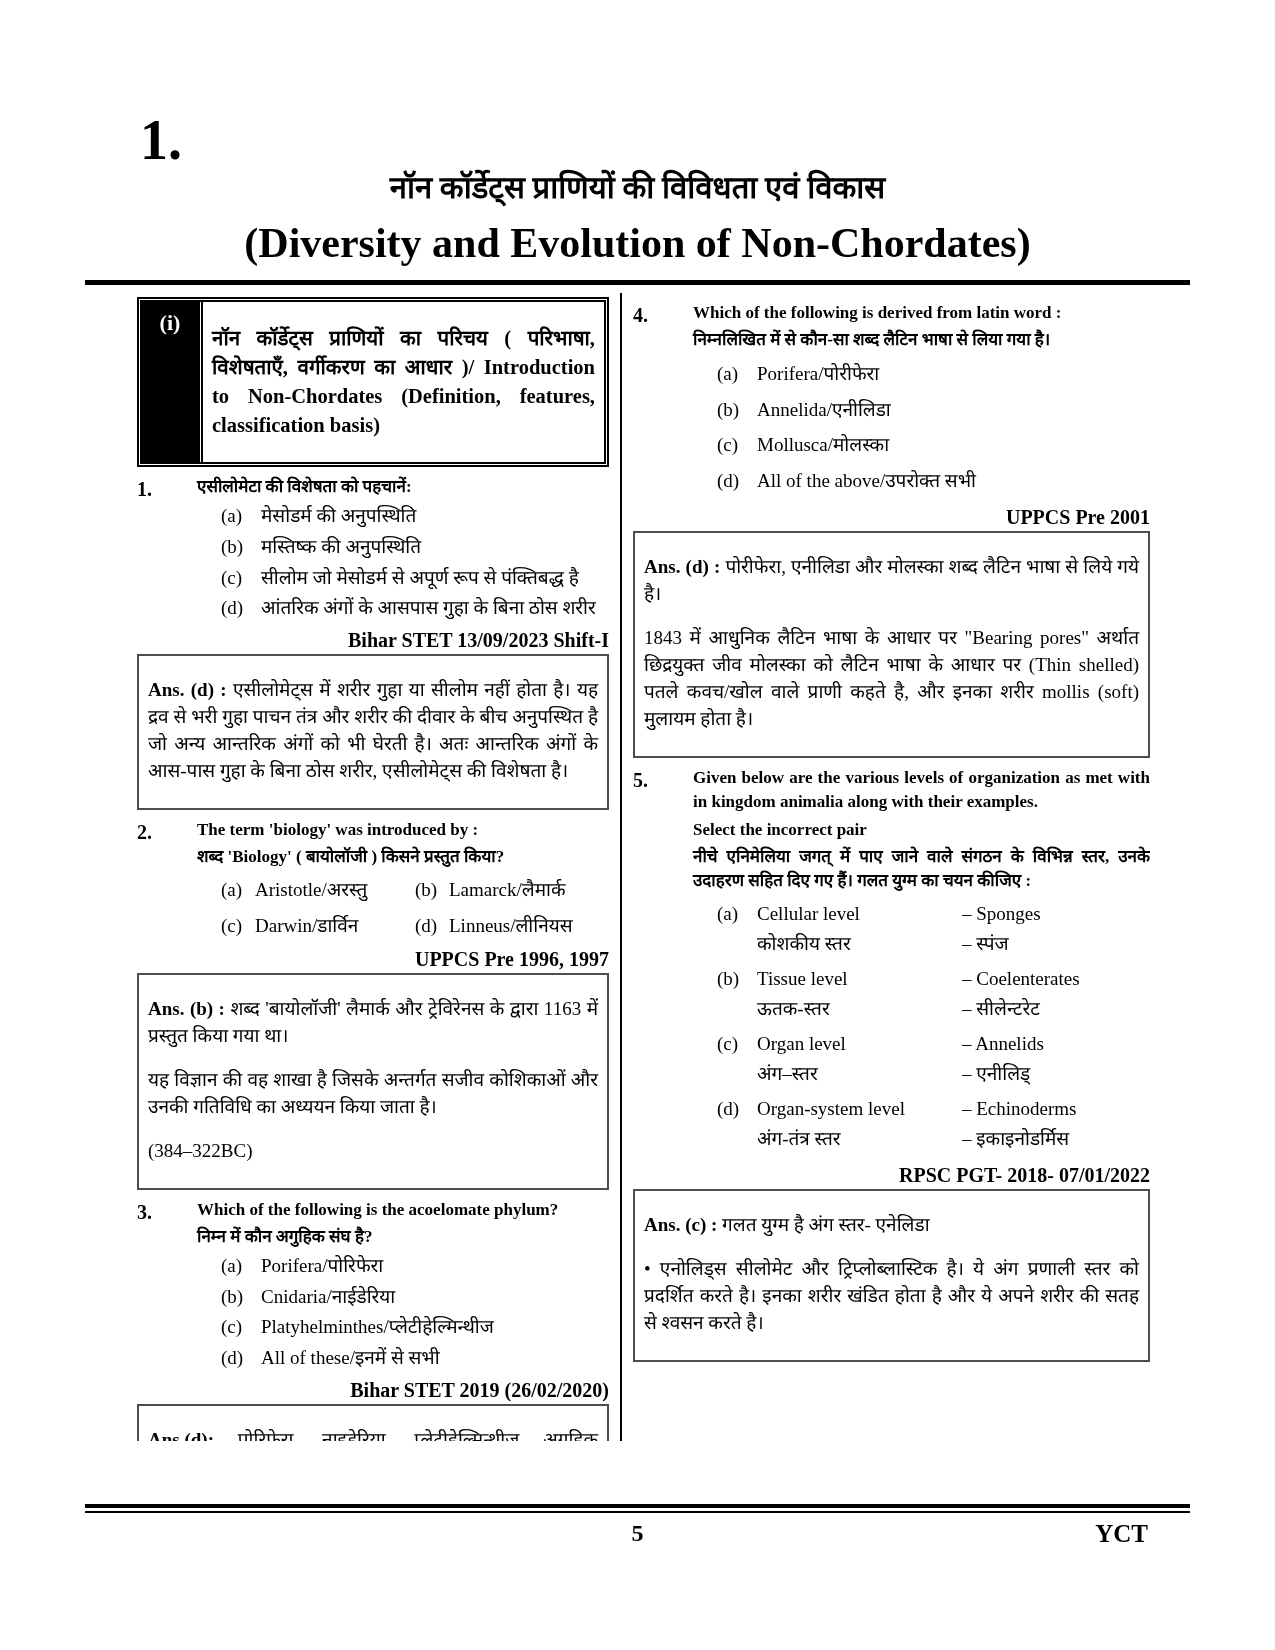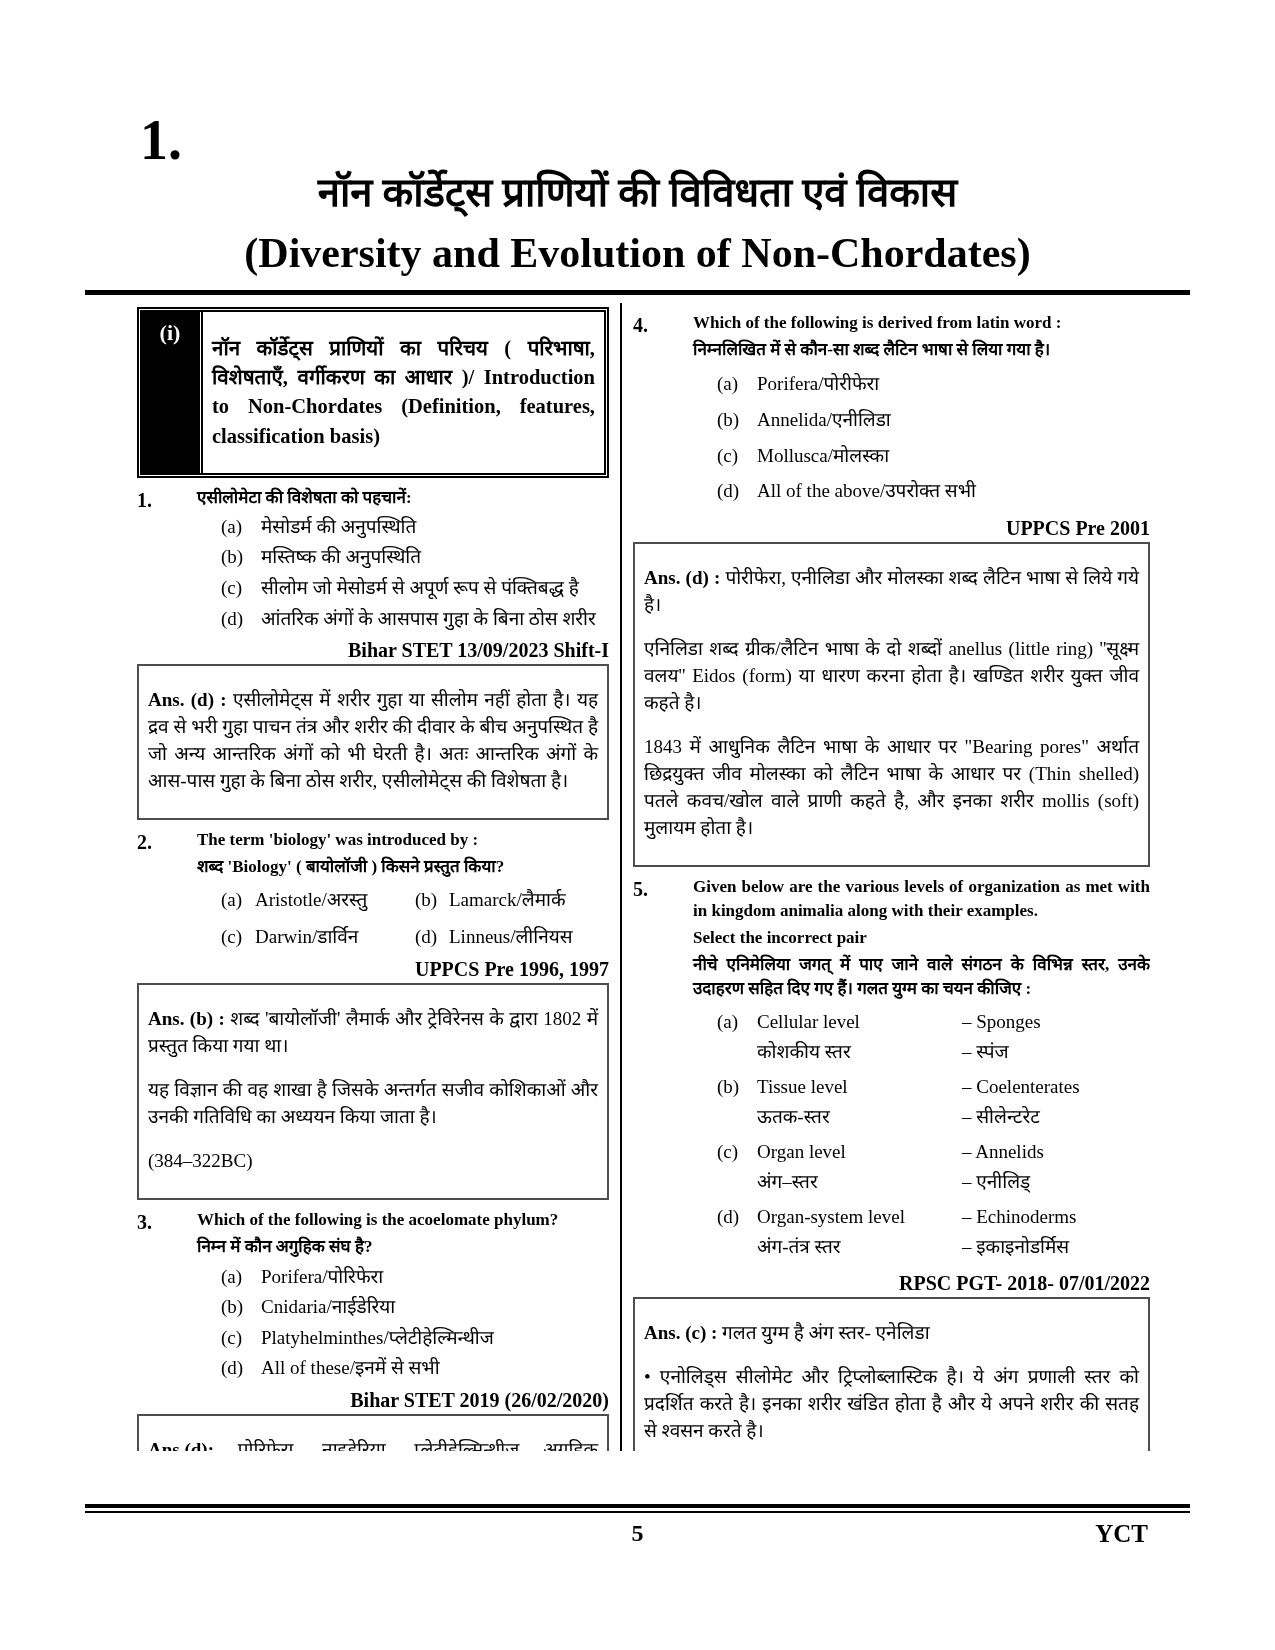--- a/index.html
+++ b/index.html
@@ -3,21 +3,21 @@
 <meta charset="utf-8">
 <style>
   html,body{margin:0;padding:0;background:#e8e8e8;}
   .page{
     position:relative;width:1275px;height:1650px;background:#ffffff;
     font-family:"Liberation Serif","DejaVu Serif",serif;color:#000;overflow:hidden;
   }
   
   .chapter-num{position:absolute;left:140px;top:112px;font-size:56px;font-weight:600;line-height:1;}
   .header{padding-top:170px;}
-  .title-hi{margin:0;text-align:center;font-size:40px;font-weight:bold;line-height:1.15;}
+  .title-hi{margin:0;text-align:center;font-size:31px;font-weight:bold;line-height:1.15;}
   .title-en{margin:14px 0 0;text-align:center;font-size:42px;font-weight:bold;line-height:1.1;}
   .rule-top{margin:14px 85px 0 85px;border-top:5px solid #000;}
   
   .columns{display:flex;align-items:stretch;margin:8px 125px 0 137px;height:1148px;overflow:hidden;}
   .col-left{width:472px;flex:none;}
   .col-divider{width:2px;background:#000;margin:0 11px;flex:none;}
   .col-right{flex:1;min-width:0;}
   
   .topic-box{display:flex;border:5px double #000;margin-top:4px;}
   .topic-index{width:56px;flex:none;background:#000;color:#fff;font-weight:bold;font-size:22px;text-align:center;padding-top:8px;}
@@ -117,21 +117,21 @@
                 </div>
               <div class="option">
                   <span class="opt-label">(d)</span>
                   <span class="opt-text">Linneus/लीनियस</span>
                 </div>
             </div>
           </div>
         </div>
         <p class="source">UPPCS Pre 1996, 1997</p>
         <div class="ans-box">
-          <p><span class="ans-label">Ans. (b) :</span> <span>शब्द 'बायोलॉजी' लैमार्क और ट्रेविरेनस के द्वारा 1802 में प्रस्तुत किया गया था।</span></p>
+          <p><span class="ans-label">Ans. (b) :</span> <span>शब्द 'बायोलॉजी' लैमार्क और ट्रेविरेनस के द्वारा 1163 में प्रस्तुत किया गया था।</span></p>
           <p>यह विज्ञान की वह शाखा है जिसके अन्तर्गत सजीव कोशिकाओं और उनकी गतिविधि का अध्ययन किया जाता है।</p>
           <p>(384–322BC)</p>
         </div>
       </div>
 
       <div class="question">
         <div class="q-row">
           <span class="q-num">3.</span>
           <div class="q-body">
             <p class="q-head">Which of the following is the acoelomate phylum?</p>
@@ -187,21 +187,20 @@
               </div>
             <div class="option">
                 <span class="opt-label">(d)</span>
                 <span class="opt-text">All of the above/उपरोक्त सभी</span>
               </div>
           </div>
         </div>
         <p class="source">UPPCS Pre 2001</p>
         <div class="ans-box">
           <p><span class="ans-label">Ans. (d) :</span> <span>पोरीफेरा, एनीलिडा और मोलस्का शब्द लैटिन भाषा से लिये गये है।</span></p>
-          <p>एनिलिडा शब्द ग्रीक/लैटिन भाषा के दो शब्दों anellus (little ring) ''सूक्ष्म वलय'' Eidos (form) या धारण करना होता है। खण्डित शरीर युक्त जीव कहते है।</p>
           <p>1843 में आधुनिक लैटिन भाषा के आधार पर "Bearing pores" अर्थात छिद्रयुक्त जीव मोलस्का को लैटिन भाषा के आधार पर (Thin shelled) पतले कवच/खोल वाले प्राणी कहते है, और इनका शरीर mollis (soft) मुलायम होता है।</p>
         </div>
       </div>
 
       <div class="question">
         <div class="q-row">
           <span class="q-num">5.</span>
           <div class="q-body">
             <p class="q-head">Given below are the various levels of organization as met with in kingdom animalia along with their examples.</p>
             <p class="q-head">Select the incorrect pair</p>

